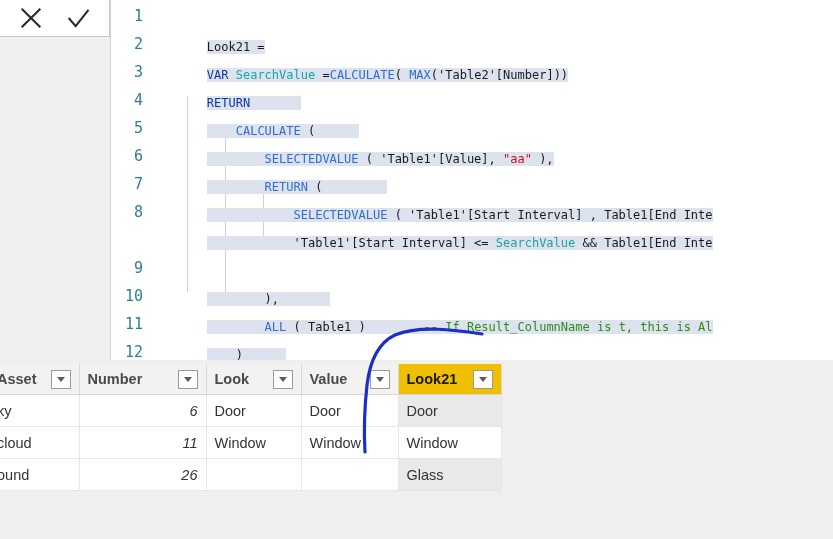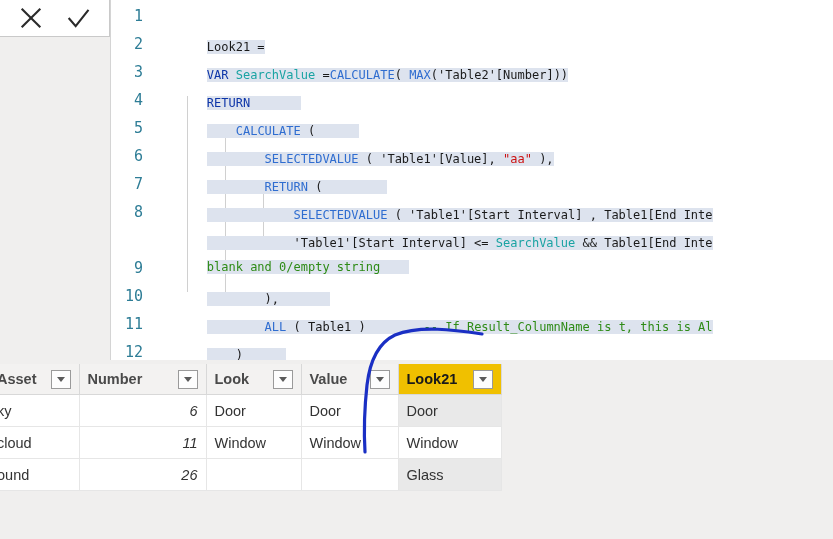--- a/index.html
+++ b/index.html
@@ -262,23 +262,20 @@
       <div class="cl" style="top:170px">
         <span class="sel pln">            </span><span class="sel fn">SELECTEDVALUE</span><span class="sel pln"> ( 'Table1'[Start Interval] , Table1[End Inte</span>
       </div>
 
       
       <div class="cl" style="top:198px">
         <span class="sel pln">            'Table1'[Start Interval] &lt;= </span><span class="sel var">SearchValue</span><span class="sel pln"> &amp;&amp; Table1[End Inte</span>
       </div>
 
       
-      <div class="cl" style="top:222px; left:0">
-        <span class="sel cmt">blank and 0/empty string</span><span class="sel pln">    </span>
-      </div>
 
       
       <div class="cl" style="top:254px">
         <span class="sel pln">        ),       </span>
       </div>
 
       
       <div class="cl" style="top:282px">
         <span class="sel pln">        </span><span class="sel fn">ALL</span><span class="sel pln"> ( Table1 )        </span><span class="sel cmt">-- If Result_ColumnName is t, this is Al</span>
       </div>

